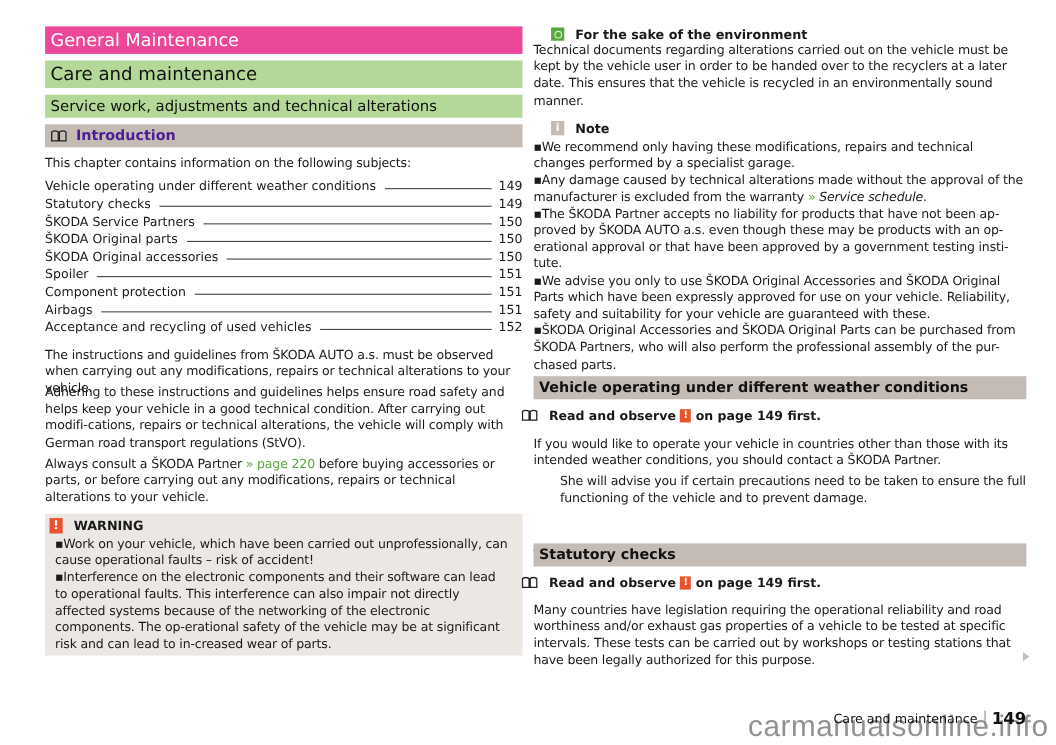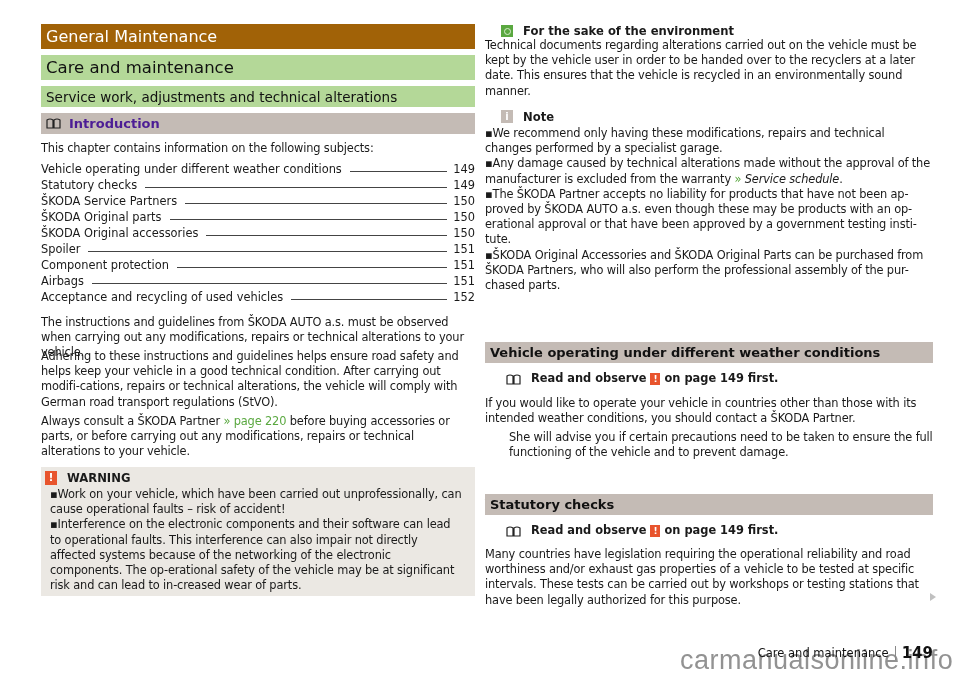--- a/index.html
+++ b/index.html
@@ -1,20 +1,20 @@
 <!DOCTYPE html>
 <html><head>
 <meta charset="utf-8">
 <style>
   html, body { margin: 0; padding: 0; background: #ffffff; }
   body { width: 960px; height: 677px; position: relative; overflow: hidden;
          font-family: "DejaVu Sans", "Liberation Sans", sans-serif; color: #1a1a1a; }
 
   .bar { box-sizing: border-box; padding-left: 5px; display: flex; align-items: center; }
-  .bar-chapter { position: absolute; top: 24px; height: 25px; width: 434px; background: #a16207; color: #ffffff; font-size: 16px; }
+  .bar-chapter { position: absolute; top: 24px; height: 25px; width: 434px; background: #ec4899; color: #ffffff; font-size: 16px; }
   .bar-section { position: absolute; top: 55px; height: 25px; width: 434px; background: #b4d898; color: #111; font-size: 16.5px; }
   .bar-sub { position: absolute; top: 86px; height: 21px; width: 434px; background: #b4d898; color: #111; font-size: 13.5px; }
   .bar-intro { position: absolute; top: 113px; height: 21px; width: 434px; background: #c4bbb5; color: #4c1d95; font-size: 13px; font-weight: bold; }
   .bar-intro .book { margin-right: 8px; }
 
   .txt { font-size: 11.4px; line-height: 15.2px; letter-spacing: -0.15px; }
   .p { margin: 0; }
   .abs { position: absolute; }
 
   .toc-row { display: flex; align-items: flex-end; height: 16px; font-size: 11.4px; }
@@ -30,21 +30,21 @@
   .warn-body { padding-left: 5px; margin-top: 2px; }
 
   .bullet::before { content: "\25AA "; }
 
   .env-head, .note-head { display: flex; align-items: center; font-weight: bold; font-size: 11.6px; height: 15px; margin-left: 16px; }
   .env-icon { display: inline-block; width: 12px; height: 12px; background: #5aa840; margin-right: 10px; position: relative; }
   .env-icon::after { content: ""; position: absolute; left: 3px; top: 3px; width: 5px; height: 5px; border: 1px solid #d8eccd; border-radius: 50%; }
   .note-icon { display: inline-block; width: 12px; height: 13px; background: #c4bbb5; color: #fff; font-weight: bold; font-size: 10px; text-align: center; line-height: 13px; margin-right: 10px; }
 
   .rbar { position: absolute; left: 485px; width: 448px; height: 21px; background: #c4bbb5; box-sizing: border-box; padding-left: 5px; display: flex; align-items: center; font-size: 13px; font-weight: bold; color: #111; }
-  .ro { position: absolute; left: 506px; font-weight: bold; font-size: 11.4px; display: flex; align-items: flex-end; height: 15px; }
+  .ro { position: absolute; left: 474px; font-weight: bold; font-size: 11.4px; display: flex; align-items: center; height: 15px; }
   .ro .book { margin-right: 10px; }
   .mini-warn { display: inline-block; width: 10px; height: 12px; background: #e8542d; color: #fff; font-size: 9px; text-align: center; line-height: 12px; margin: 0 4px; }
 
   .cont-arrow { position: absolute; left: 930px; top: 593px; width: 0; height: 0; border-left: 6px solid #c0c0c0; border-top: 4px solid transparent; border-bottom: 4px solid transparent; }
   .footer { position: absolute; top: 644px; right: 27px; display: flex; align-items: center; }
   .footer-label { font-size: 11.5px; color: #111; }
   .footer-sep { width: 1px; height: 14px; background: #888; margin: 0 6px; }
   .footer-page { font-weight: bold; font-size: 15px; color: #111; }
   .watermark { position: absolute; top: 645px; left: 680px; font-size: 27px; color: rgba(110,110,110,0.75); font-family: "Liberation Sans", sans-serif; letter-spacing: 0.5px; pointer-events: none; }
 </style>
@@ -142,20 +142,21 @@
 
 <div class="abs" style="left:485px; top:109px; width:448px;">
   <div class="note-head">
     <span class="note-icon">i</span>
     <span>Note</span>
   </div>
   <div class="txt" style="margin-top:2px;">
     <div class="bullet">We recommend only having these modifications, repairs and technical changes performed by a specialist garage.</div>
     <div class="bullet"><span>Any damage caused by technical alterations made without the approval of the manufacturer is excluded from the warranty </span><span class="link">»</span><i> Service schedule</i><span>.</span></div>
     <div class="bullet">The ŠKODA Partner accepts no liability for products that have not been ap-proved by ŠKODA AUTO a.s. even though these may be products with an op-erational approval or that have been approved by a government testing insti-tute.</div>
+    <div class="bullet">We advise you only to use ŠKODA Original Accessories and ŠKODA Original Parts which have been expressly approved for use on your vehicle. Reliability, safety and suitability for your vehicle are guaranteed with these.</div>
     <div class="bullet">ŠKODA Original Accessories and ŠKODA Original Parts can be purchased from ŠKODA Partners, who will also perform the professional assembly of the pur-chased parts.</div>
   </div>
 </div>
 
 <div class="rbar" style="top:342px;">
   <span>Vehicle operating under different weather conditions</span>
 </div>
 <div class="ro" style="top:370px;">
   <svg class="book" width="15" height="11" viewBox="0 0 15 11">
     <path d="M1 2 L1 10 L7 10 L7 2 Q4 0 1 2 Z M8 2 L8 10 L14 10 L14 2 Q11 0 8 2 Z" fill="none" stroke="#222" stroke-width="1.2"></path>

